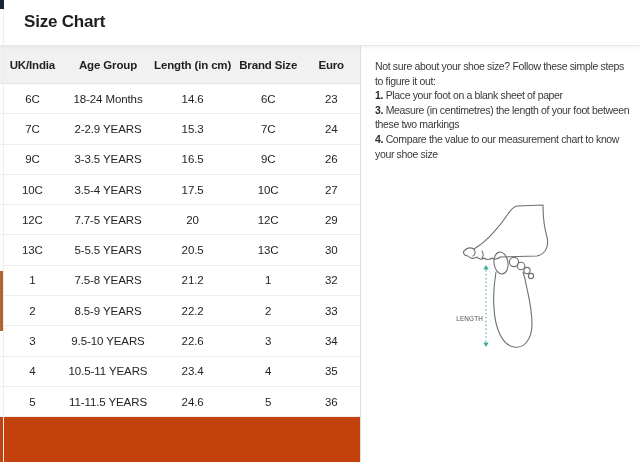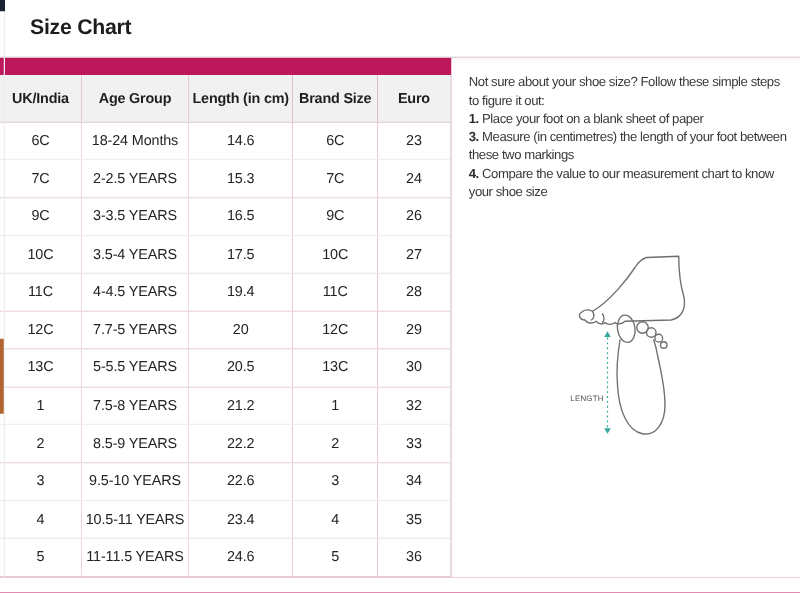--- a/index.html
+++ b/index.html
@@ -1,32 +1,32 @@
 <!DOCTYPE html>
 <html><head>
 <meta charset="utf-8">
 <style>
   html,body { margin:0; padding:0; background:#fff; }
   .modal {
-    position:relative; width:640px; height:462px; background:#be185d;
+    position:relative; width:640px; height:462px; background:#c2410c;
     font-family:"Liberation Sans", sans-serif; overflow:hidden; box-sizing:border-box;text-decoration:underline;
   }
   
   .edge-navy   { position:absolute; left:0; top:0; width:4px; height:9px; background:#1b2436; z-index:6; }
   .edge-orange { position:absolute; left:0; top:271px; width:3px; height:60px; background:#b2642e; z-index:6; }
   .edge-line   { position:absolute; left:3px; top:0; bottom:0; width:1px; background:#ededed; z-index:5; }
 
   .header { position:absolute; left:0; top:0; right:0; height:45px; background:#fff;
             border-bottom:1px solid #e7e7e7; box-shadow:0 1px 4px rgba(0,0,0,0.06); z-index:4; }
   .header h1 { margin:0; padding:12px 0 0 24px; font-size:17px; font-weight:700;
                color:#1d1d1f; letter-spacing:-0.2px; }
 
   .body { position:absolute; top:46px; left:0; right:0; bottom:0; display:flex; }
 
-  .table-pane { width:361px; flex:0 0 361px; border-right:1px solid #e0e0e0; box-sizing:border-box; overflow:hidden;margin-top:14px; }
+  .table-pane { width:361px; flex:0 0 361px; border-right:1px solid #e0e0e0; box-sizing:border-box; overflow:hidden; }
   table { width:100%; border-collapse:collapse; table-layout:fixed; }
   col.c1{width:18%} col.c2{width:24%} col.c3{width:23%} col.c4{width:19%} col.c5{width:16%}
   thead th { background:#f1f1f2; height:35px; font-size:11.5px; font-weight:700; color:#1f1f1f;
              letter-spacing:-0.15px; border-bottom:1px solid #e3e3e3; text-align:center; }
   tbody td { height:27.3px; font-size:11.5px; color:#242424; letter-spacing:-0.1px;
              text-align:center; border-bottom:1px solid #efefef; background:#fff; }
 
   .info-pane { flex:1 1 auto; position:relative; background:#fff; }
   .steps { padding:13px 8px 0 14px; font-size:10.5px; line-height:14.6px; color:#38393b;
            letter-spacing:-0.35px; }
@@ -72,45 +72,38 @@
         <tbody id="size-table-body">
             <tr>
               <td>6C</td>
               <td>18-24 Months</td>
               <td>14.6</td>
               <td>6C</td>
               <td>23</td>
             </tr>
             <tr>
               <td>7C</td>
-              <td>2-2.5 YEARS</td>
+              <td>2-2.9 YEARS</td>
               <td>15.3</td>
               <td>7C</td>
               <td>24</td>
             </tr>
             <tr>
               <td>9C</td>
               <td>3-3.5 YEARS</td>
               <td>16.5</td>
               <td>9C</td>
               <td>26</td>
             </tr>
             <tr>
               <td>10C</td>
               <td>3.5-4 YEARS</td>
               <td>17.5</td>
               <td>10C</td>
               <td>27</td>
-            </tr>
-            <tr>
-              <td>11C</td>
-              <td>4-4.5 YEARS</td>
-              <td>19.4</td>
-              <td>11C</td>
-              <td>28</td>
             </tr>
             <tr>
               <td>12C</td>
               <td>7.7-5 YEARS</td>
               <td>20</td>
               <td>12C</td>
               <td>29</td>
             </tr>
             <tr>
               <td>13C</td>

